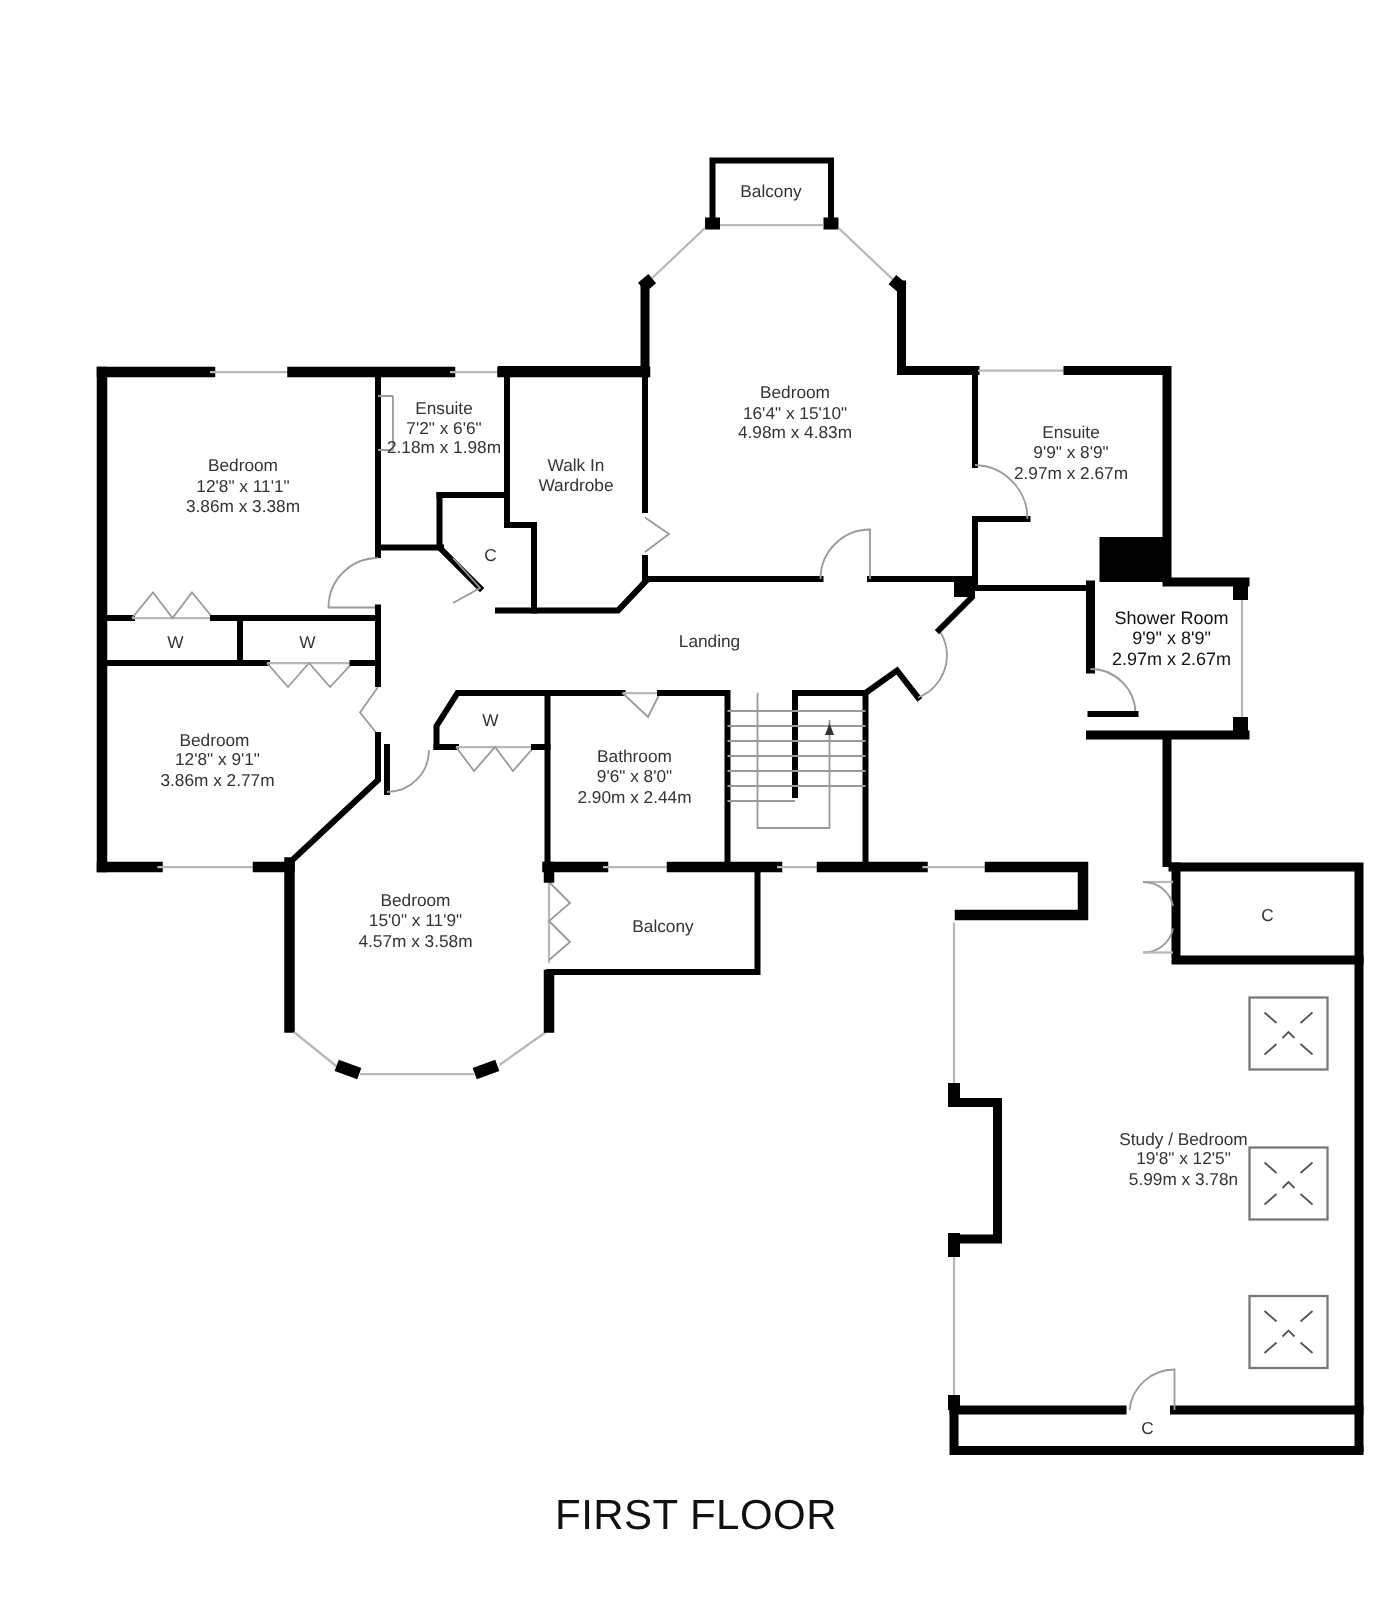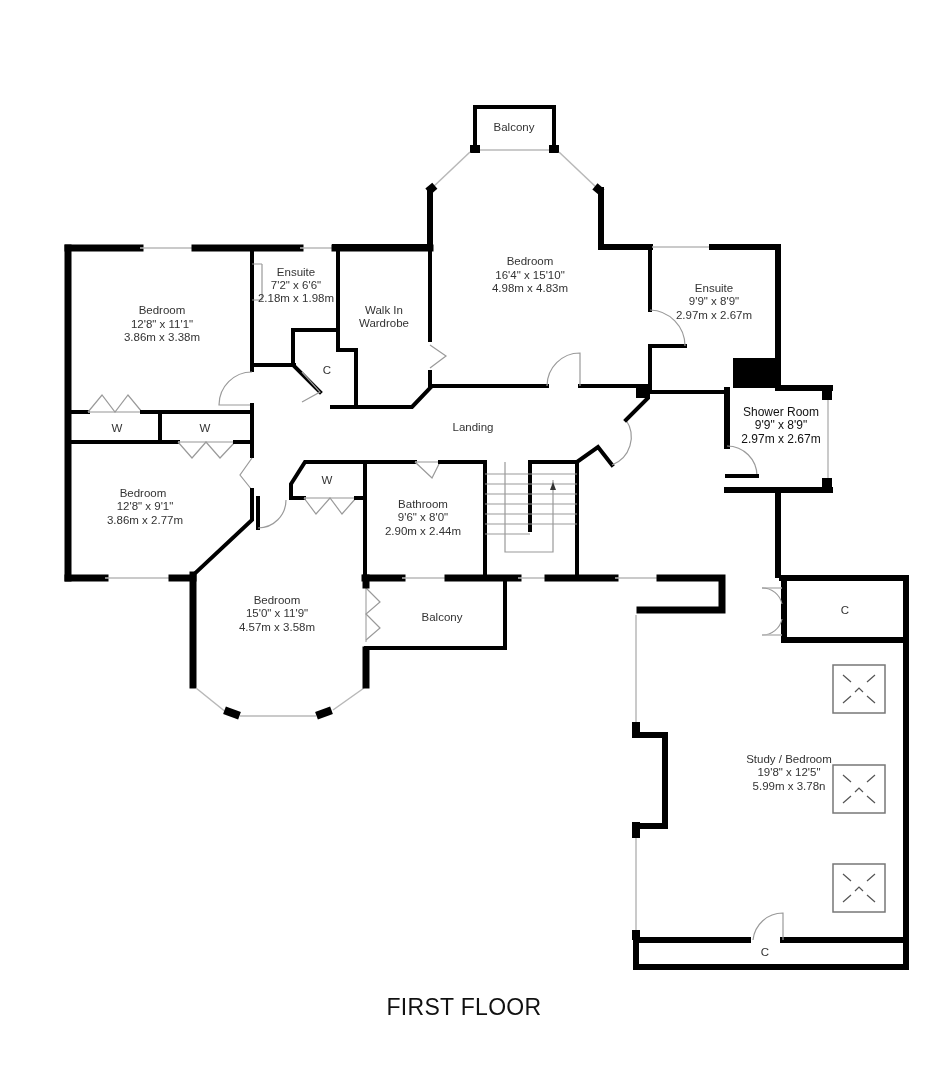--- a/index.html
+++ b/index.html
@@ -9,21 +9,21 @@
   .wall-thick { stroke: #000; stroke-width: 7; fill: none; stroke-linecap: square; }
   .wall-thin { stroke: #000; stroke-width: 4; fill: none; stroke-linecap: square; }
   .window { stroke: #b8b8b8; stroke-width: 1.5; fill: none; }
   .door { stroke: #9a9a9a; stroke-width: 1.2; fill: none; }
   .stair { stroke: #9a9a9a; stroke-width: 1.2; fill: none; }
   .solid { fill: #000; }
   .skylight { stroke: #777; stroke-width: 1.5; fill: #fff; }
   .sky-mark { stroke: #555; stroke-width: 1.2; fill: none; }
   .lbl { font-family: "Liberation Sans", sans-serif; font-size: 11.5px; fill: #333; text-anchor: middle; }
   .lbl-dark { font-family: "Liberation Sans", sans-serif; font-size: 12px; fill: #111; text-anchor: middle; }
-  .title { position: absolute; left: 0; width: 928px; top: 994px; text-align: center; font-size: 23px; color: #111; letter-spacing: 0.3px; font-family: "Liberation Sans", sans-serif; }
+  .title { position: absolute; left: 0; width: 928px; top: 994px; text-align: center; font-size: 28px; color: #111; letter-spacing: 0.3px; font-family: "Liberation Sans", sans-serif; }
 </style>
 </head>
 <body>
 
 <svg id="plan" viewBox="0 0 928 1080" xmlns="http://www.w3.org/2000/svg">
 
   <g>
     <path class="wall-thin" d="M475 148 V107 H554 V148"></path>
     <rect class="solid" x="470" y="145" width="10" height="8"></rect>
     <rect class="solid" x="549" y="145" width="10" height="8"></rect>

